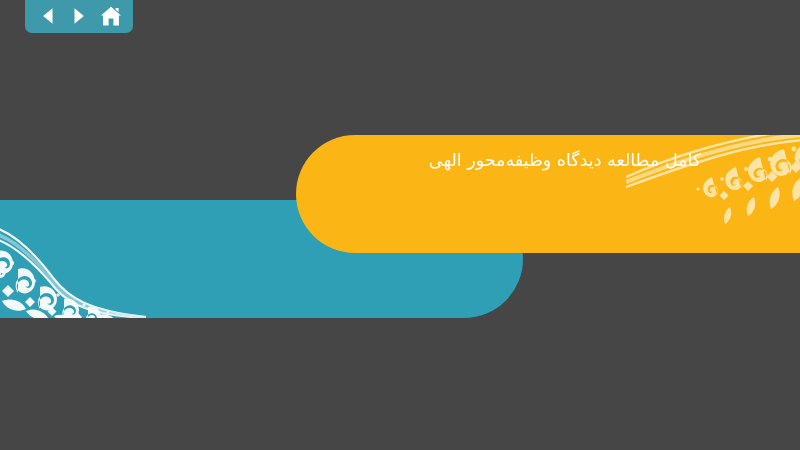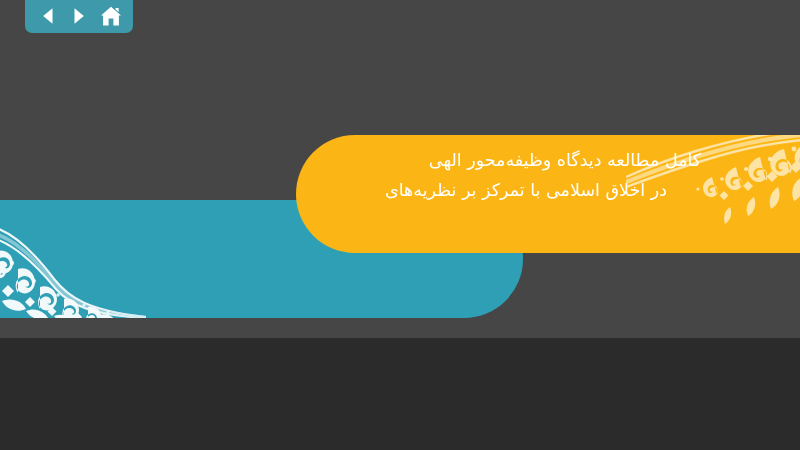--- a/index.html
+++ b/index.html
@@ -3,21 +3,21 @@
 <meta charset="utf-8">
 <style>
   html, body {
     margin: 0;
     padding: 0;
     background: #2b2b2b;
   }
   .stage {
     position: relative;
     width: 800px;
-    height: 338px;
+    height: 450px;
     overflow: hidden;
     font-family: "DejaVu Sans", "Liberation Sans", sans-serif;
   }
   .slide-bg {
     position: absolute;
     inset: 0;
     background: #474646;
   }
 
   
@@ -187,21 +187,20 @@
         <circle cx="168" cy="14" r="2.4"></circle>
         <circle cx="144" cy="24" r="2.2"></circle>
         <circle cx="120" cy="34" r="2"></circle>
         <circle cx="96" cy="44" r="1.8"></circle>
         <circle cx="72" cy="54" r="1.6"></circle>
       </g>
     </svg>
 
     <div class="title-block">
       <div class="title-line l1">کامل مطالعه دیدگاه وظیفه‌محور الهی</div>
-      <div class="title-line">در اخلاق اسلامی با تمرکز بر نظریه‌های</div>
     </div>
   </div>
 
   <div class="navbar">
 
     <div class="nav-btn">
       <svg width="20" height="20" viewBox="0 0 20 20">
         <path d="M14.5 2.2 L5.2 10 L14.5 17.8 Z" fill="#ffffff"></path>
       </svg>
     </div>

